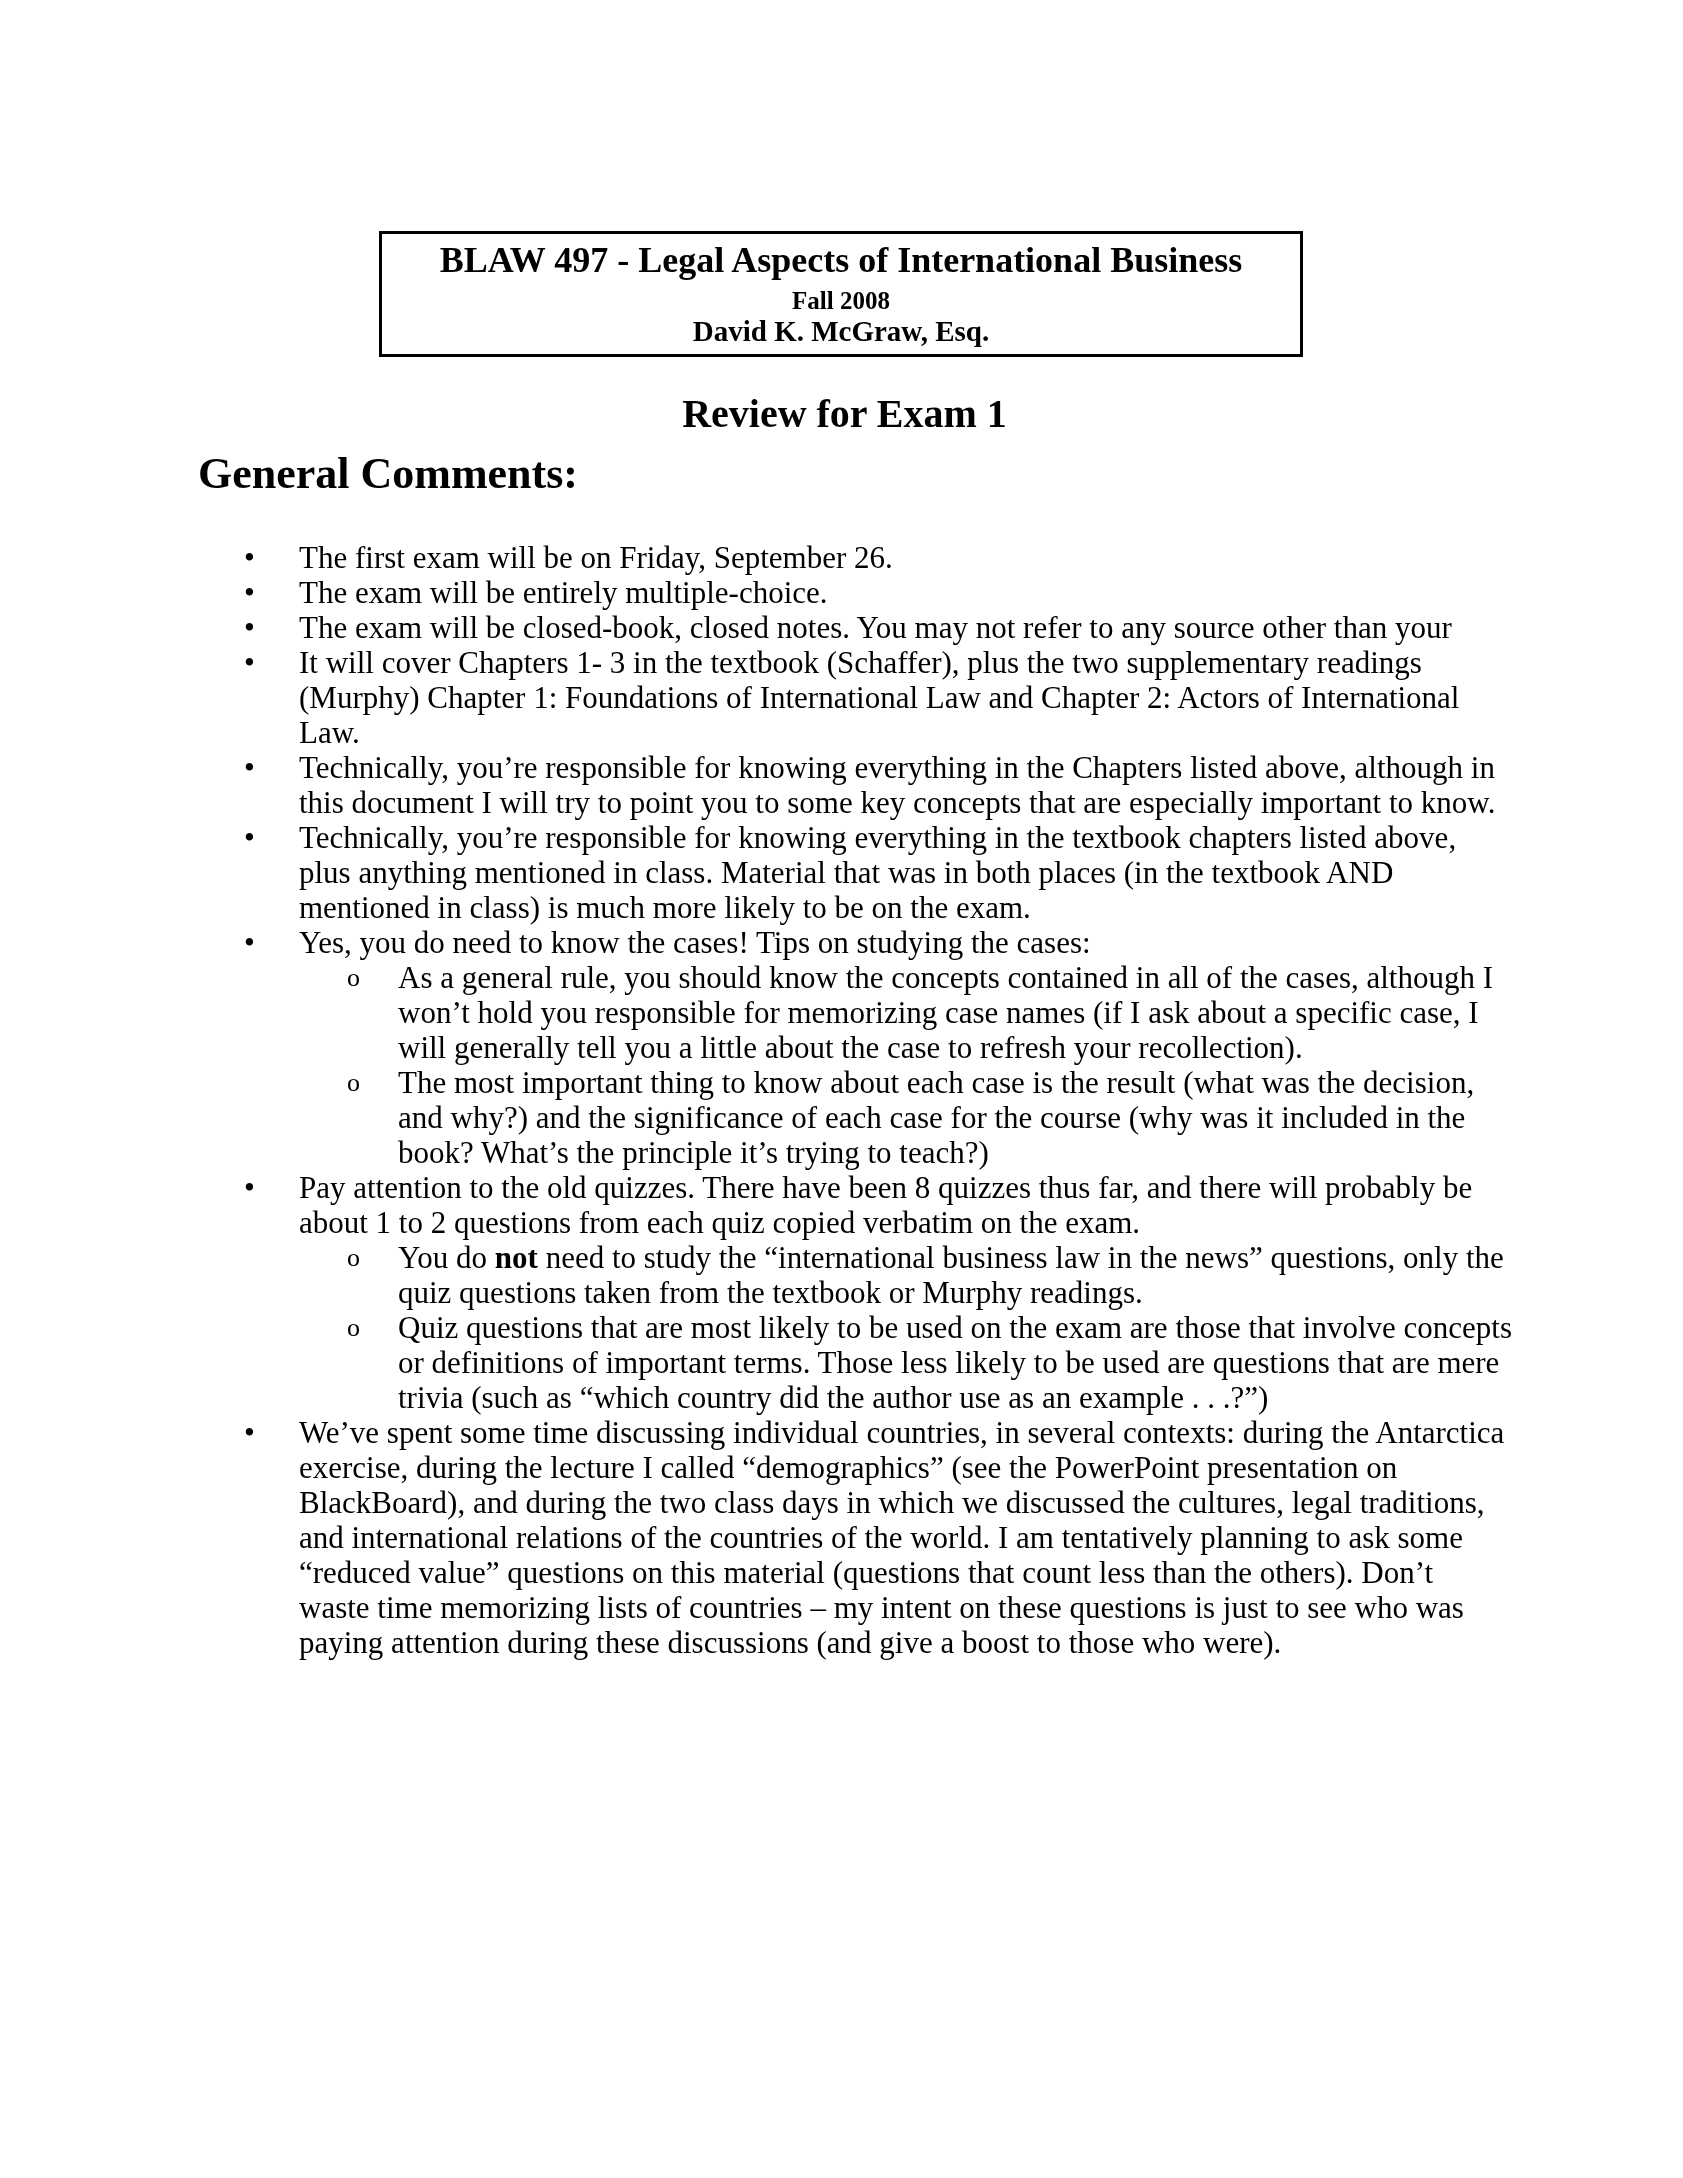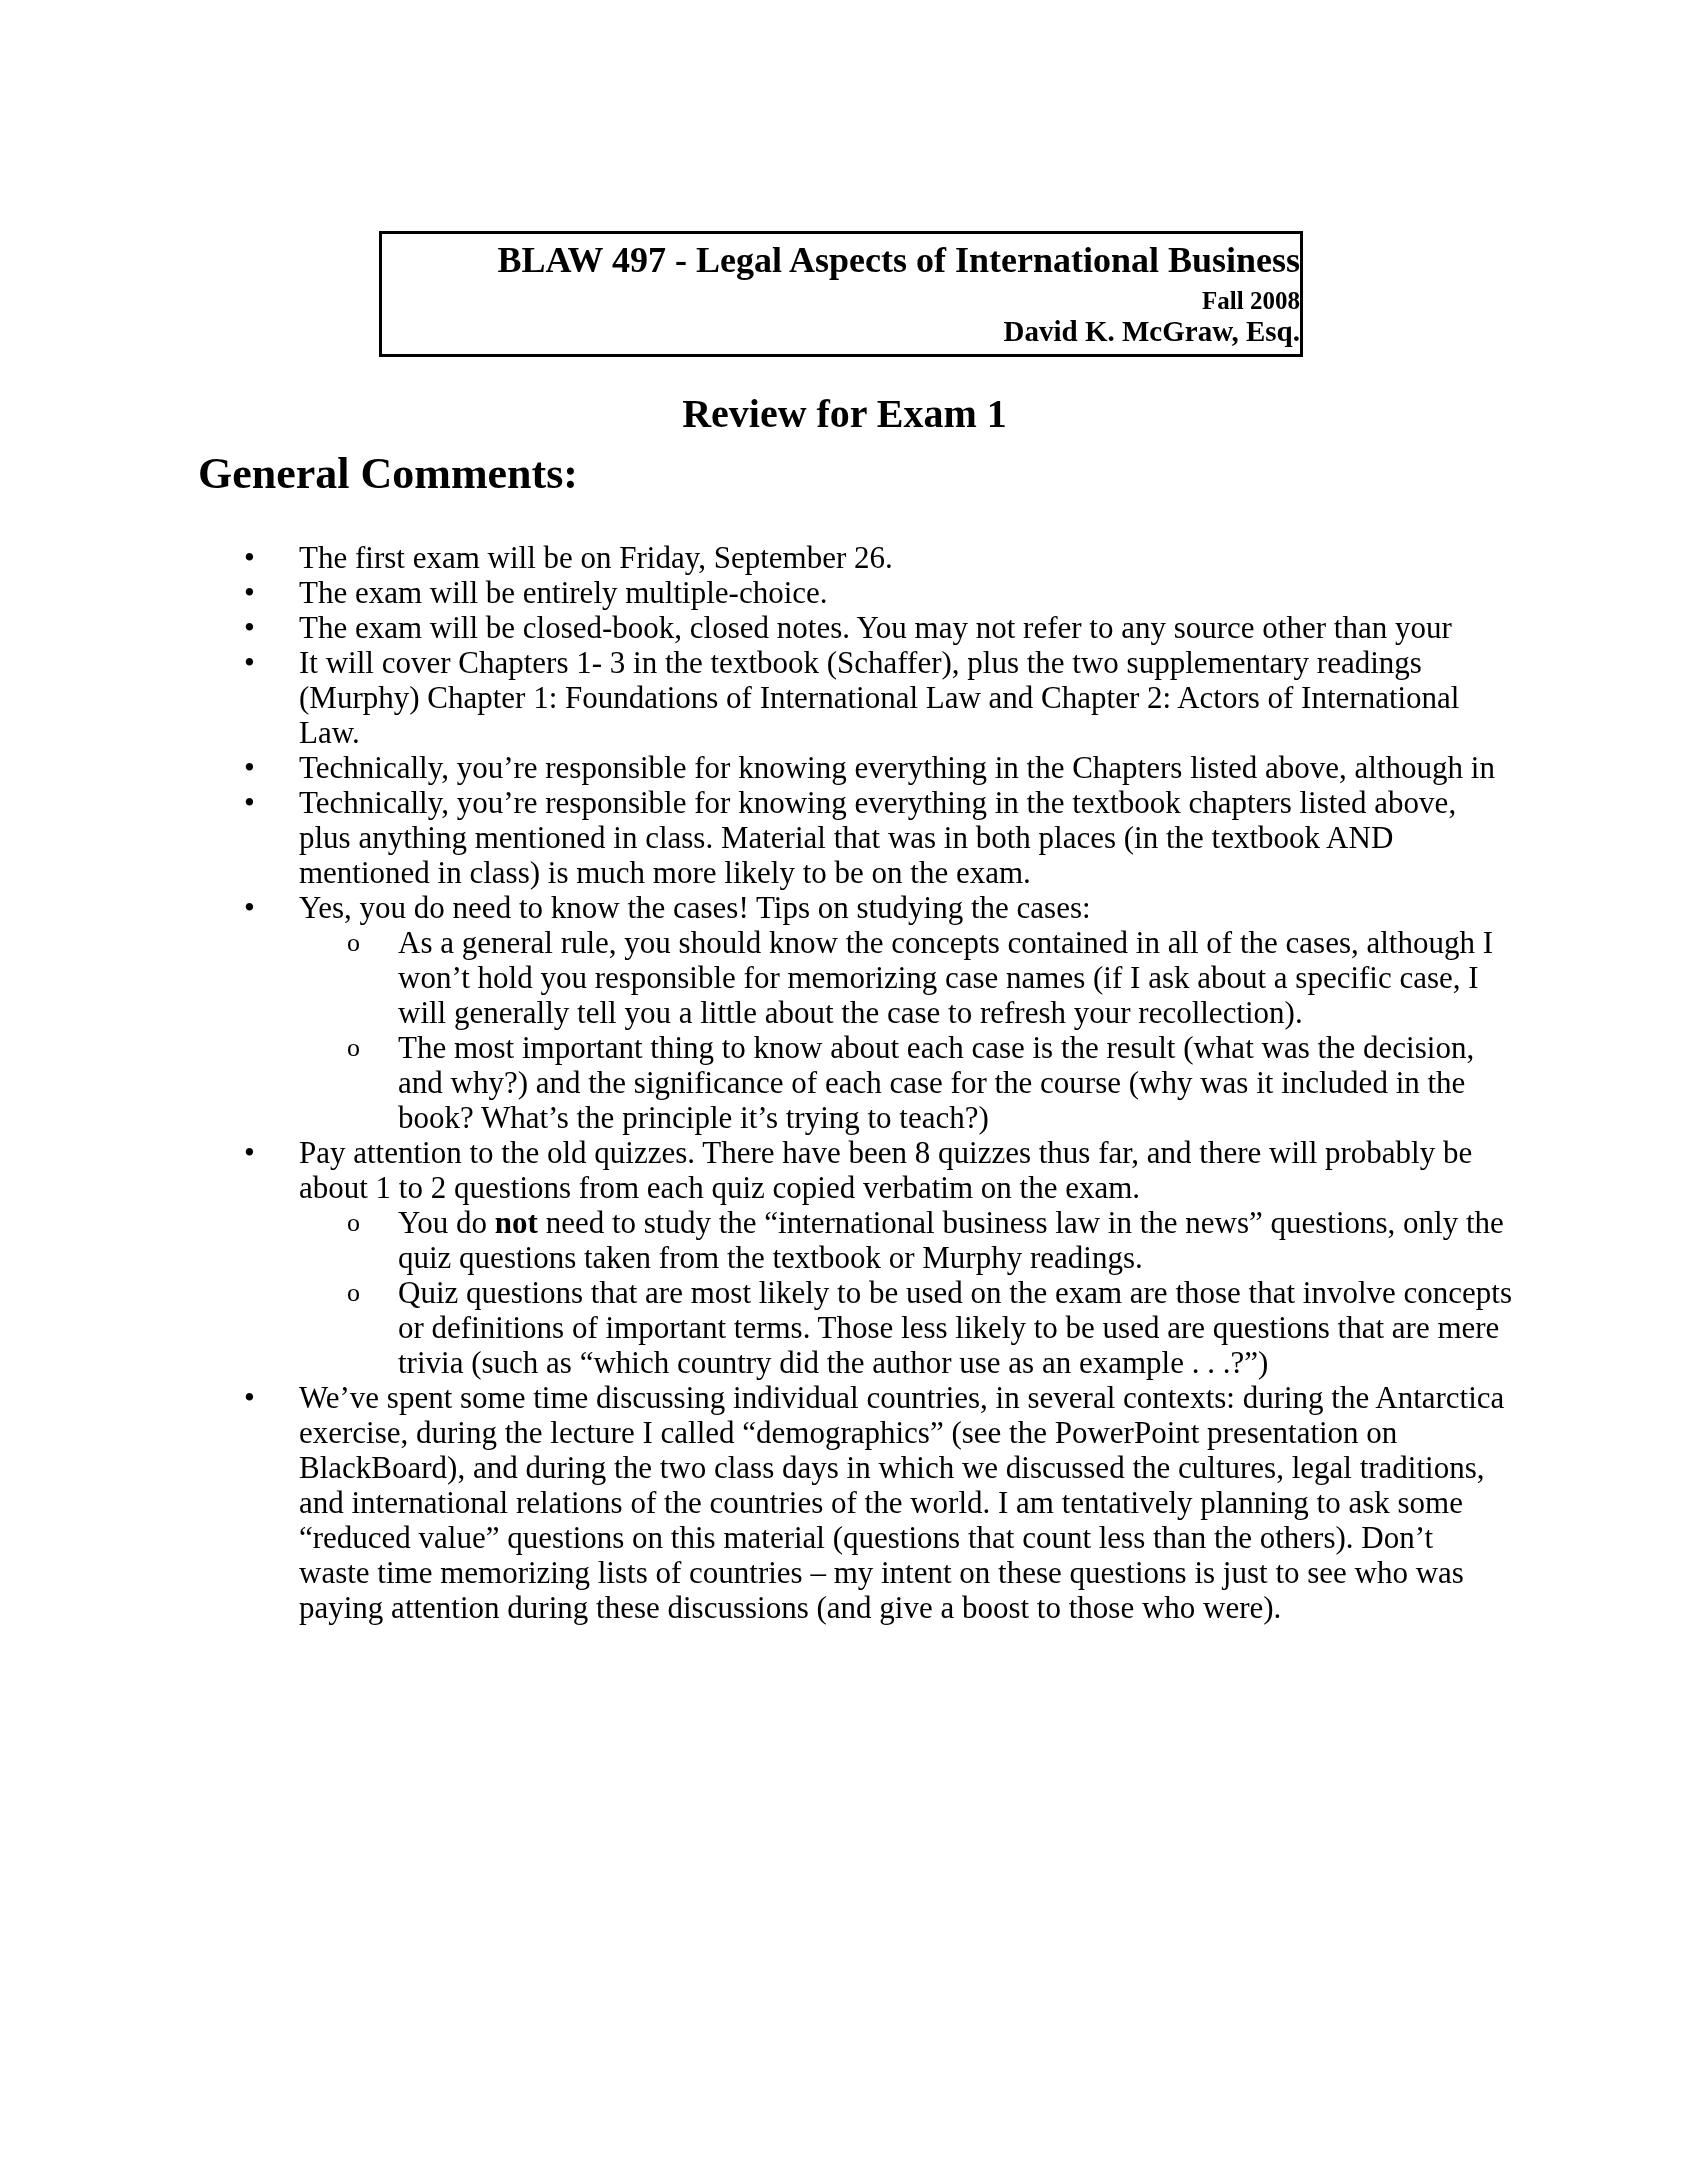--- a/index.html
+++ b/index.html
@@ -1,21 +1,21 @@
 <!DOCTYPE html>
 <html><head>
 <meta charset="utf-8">
 <style>
   html, body { margin: 0; padding: 0; background: #ffffff; }
   body { width: 1683px; height: 2178px; position: relative; overflow: hidden;
          font-family: "Liberation Serif", "DejaVu Serif", serif; color: #000; }
   .page { position: absolute; left: 0; top: 0; width: 1683px; height: 2178px; background: #fff; }
 
   .header-box { position: absolute; left: 379px; top: 231px; width: 918px; height: 120px;
-                border: 3px solid #000; text-align: right; }
+                border: 3px solid #000; text-align: center; }
   .hb-title { position: absolute; left: 0; right: 0; top: 6px; font-size: 36px; font-weight: bold; line-height: 40px; white-space: nowrap; }
   .hb-term  { position: absolute; left: 0; right: 0; top: 51px; font-size: 25px; font-weight: bold; line-height: 32px; }
   .hb-author{ position: absolute; left: 0; right: 0; top: 81px; font-size: 29px; font-weight: bold; line-height: 32px; }
 
   .doc-title { position: absolute; left: 0; width: 1683px; top: 390px; text-align: center;
                font-size: 40px; font-weight: bold; line-height: 48px; padding-left: 3px; }
   .section-heading { position: absolute; left: 198px; top: 446px; font-size: 44px; font-weight: bold; line-height: 55px; }
 
   .list { position: absolute; left: 0; top: 540px; width: 1683px; }
   .item { position: relative; }
@@ -71,20 +71,21 @@
         <span class="line">It will cover Chapters 1- 3 in the textbook (Schaffer), plus the two supplementary readings</span>
         <span class="line">(Murphy) Chapter 1: Foundations of International Law and Chapter 2: Actors of International</span>
         <span class="line">Law.</span>
       </div>
     </div>
 
     <div class="item">
       <span class="bullet l1">•</span>
       <div class="lines l1">
         <span class="line">Technically, you’re responsible for knowing everything in the Chapters listed above, although in</span>
+        <span class="line">this document I will try to point you to some key concepts that are especially important to know.</span>
       </div>
     </div>
 
     <div class="item">
       <span class="bullet l1">•</span>
       <div class="lines l1">
         <span class="line">Technically, you’re responsible for knowing everything in the textbook chapters listed above,</span>
         <span class="line">plus anything mentioned in class.  Material that was in both places (in the textbook AND</span>
         <span class="line">mentioned in class) is much more likely to be on the exam.</span>
       </div>

